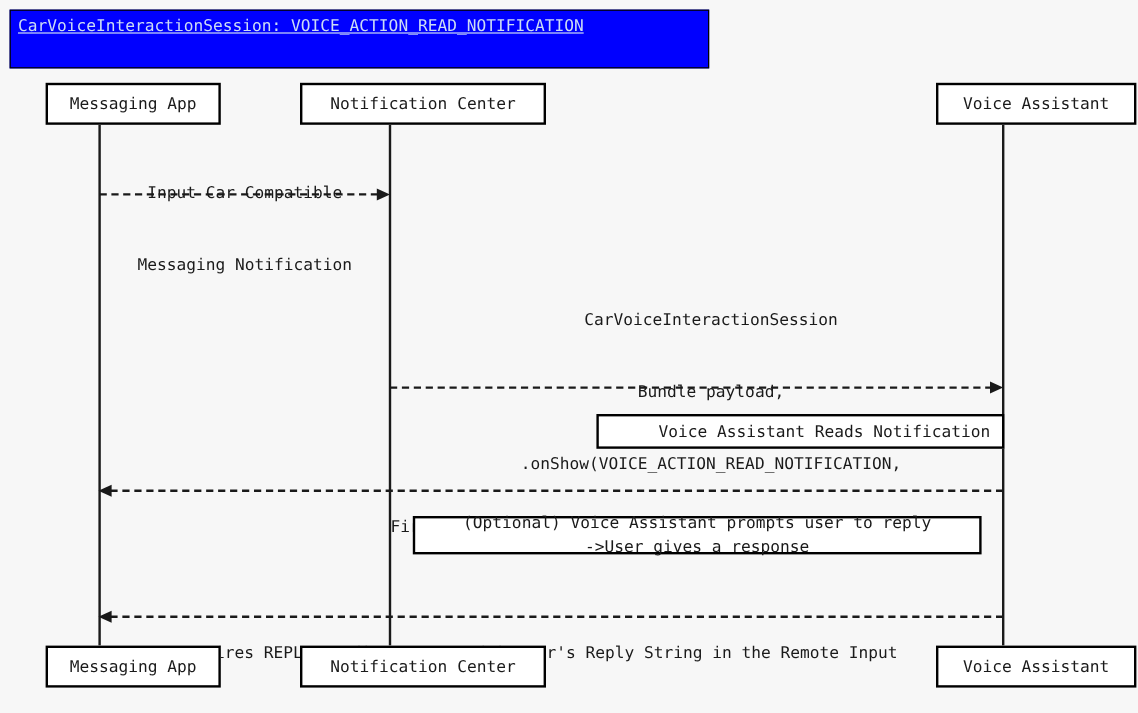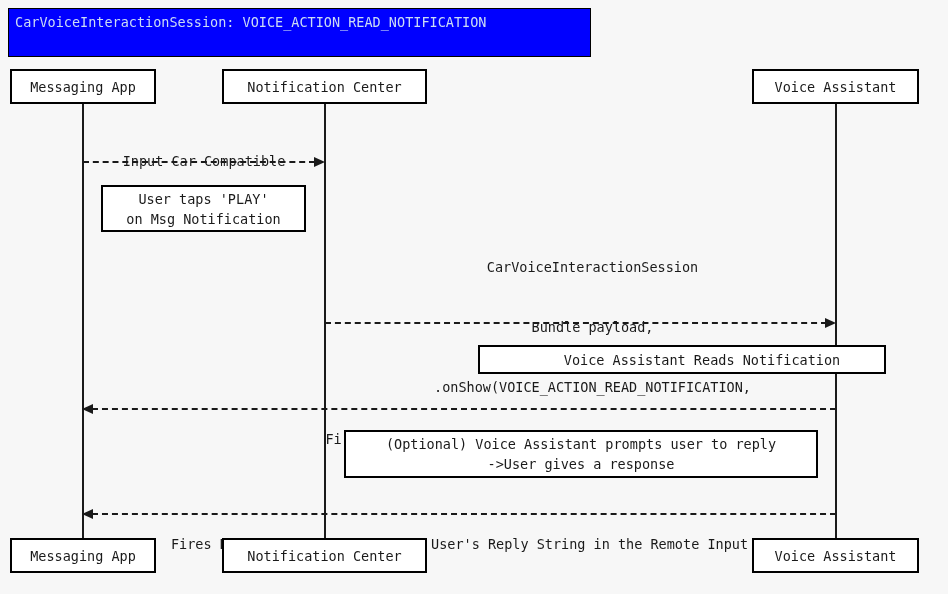--- a/index.html
+++ b/index.html
@@ -27,34 +27,36 @@
     border: 1px solid #000000;
     box-sizing: border-box;
     padding: 3px 6px 0 6px;
   }
   .title-line {
     color: #ccdcf5;
     font-size: 13.5px;
     line-height: 21px;
     white-space: pre;
     letter-spacing: 0px;
+    text-decoration: underline;
   }
 
   
   .participant {
     position: absolute;
     border: 2px solid #000000;
     background: #ffffff;
     box-sizing: border-box;
     display: flex;
     align-items: center;
     justify-content: center;
     font-size: 13.5px;
     color: #1a1a1a;
     white-space: nowrap;
+    margin-left: 28px;
   }
 
   
   .lifeline {
     position: absolute;
     width: 2px;
     background: #1a1a1a;
   }
 
   
@@ -126,45 +128,41 @@
     <span>Voice Assistant</span>
   </div>
 
   <div class="msg-label" style="left:83px; top:111px; width:242px;">
     <div>Input Car Compatible</div>
     <div>Messaging Notification</div>
   </div>
   <div class="msg-line" style="left:83px; top:161px; width:232px;"></div>
   <div class="arrowhead right" style="left:314px; top:157px;"></div>
 
-  <div class="note-box" style="left:101px; top:185px; width:205px; height:47px;">
-    <div>User taps 'PLAY'</div>
-    <div>on Msg Notification</div>
-  </div>
 
   <div class="msg-label" style="left:325px; top:217px; width:535px;">
     <div>CarVoiceInteractionSession</div>
     <div>Bundle payload,</div>
     <div>.onShow(VOICE_ACTION_READ_NOTIFICATION,</div>
     <div>VoiceInteractionSession.SHOW_SOURCE_NOTIFICATION)</div>
   </div>
   <div class="msg-line" style="left:325px; top:322px; width:502px;"></div>
   <div class="arrowhead right" style="left:825px; top:318px;"></div>
 
-  <div class="note-box" style="left:478px; top:345px; width:408px; height:29px;padding-left:40px;">
+  <div class="note-box" style="left:497px; top:345px; width:340px; height:29px;padding-left:40px;">
     <div>Voice Assistant Reads Notification</div>
   </div>
 
   <div class="msg-label" style="left:83px; top:389px; width:753px;">
     <div>Fires MARK_AS_READ Pending Intent</div>
   </div>
   <div class="msg-line" style="left:92px; top:408px; width:744px;"></div>
   <div class="arrowhead left" style="left:82px; top:404px;"></div>
 
-  <div class="note-box" style="left:344px; top:430px; width:474px; height:48px;">
+  <div class="note-box" style="left:344px; top:430px; width:474px; height:32px;">
     <div>(Optional) Voice Assistant prompts user to reply</div>
     <div>-&gt;User gives a response</div>
   </div>
 
   <div class="msg-label" style="left:83px; top:494px; width:753px;">
     <div>Fires REPLY Pending Intent with User's Reply String in the Remote Input</div>
   </div>
   <div class="msg-line" style="left:92px; top:513px; width:744px;"></div>
   <div class="arrowhead left" style="left:82px; top:509px;"></div>
 

